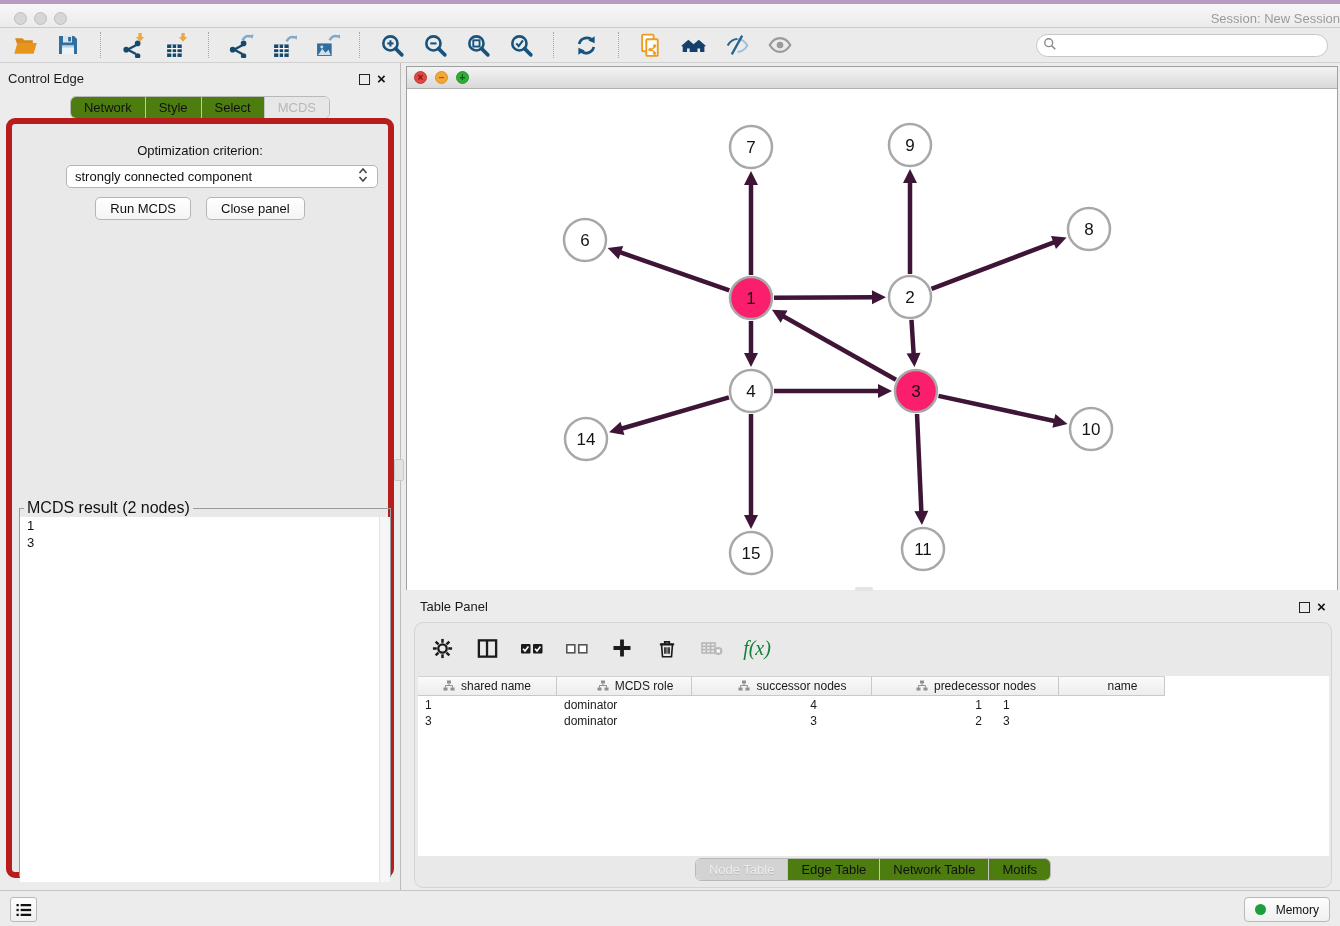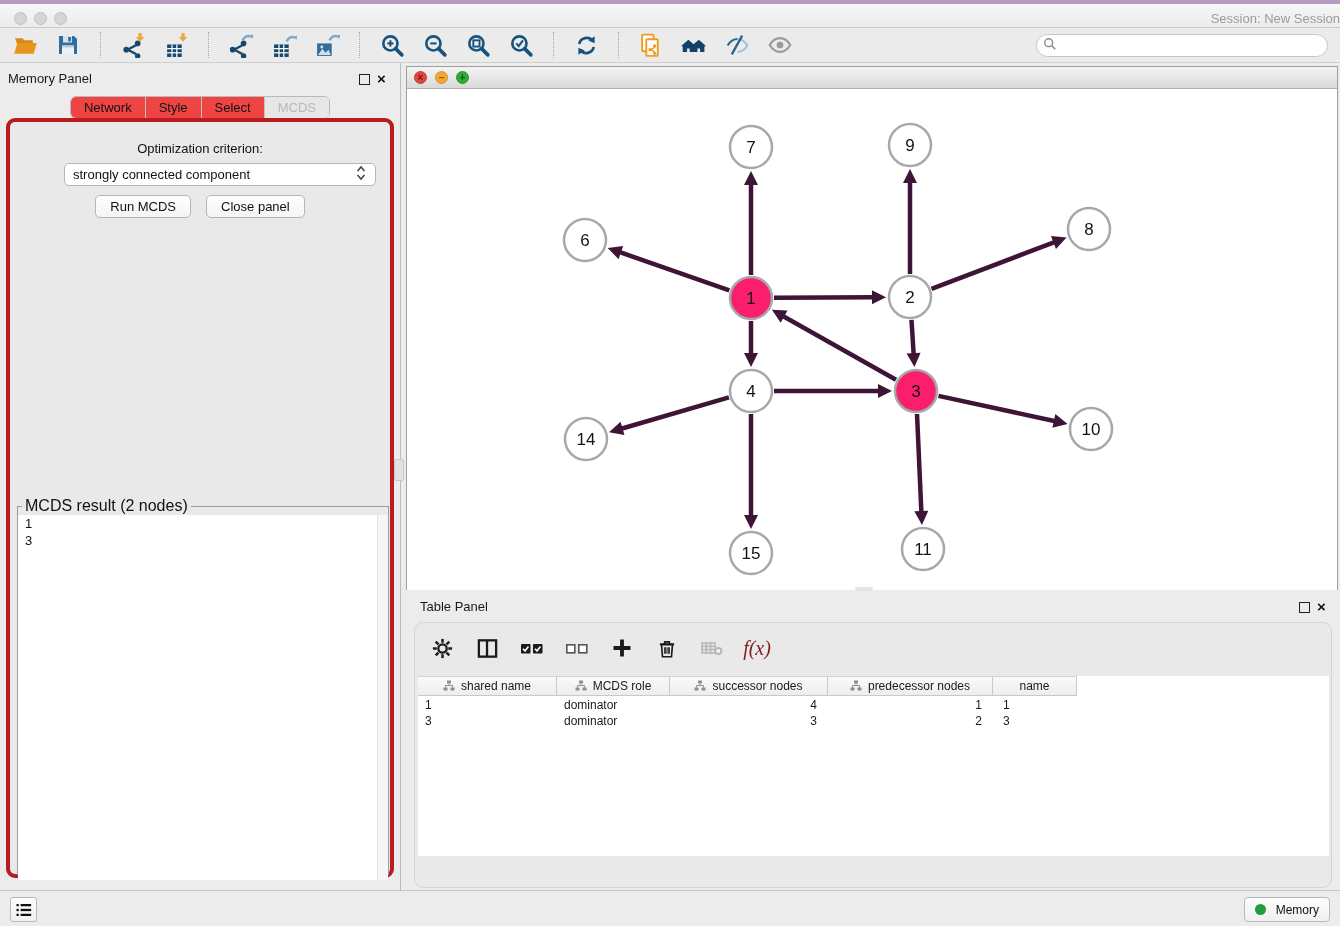--- a/index.html
+++ b/index.html
@@ -32,26 +32,26 @@
   .v-grip { position:absolute; left:394px; top:459px; width:10px; height:22px; background:#e2e2e2;
     border:1px solid #c9c9c9; border-radius:2px; }
 
   
   .cp-header { position:absolute; left:8px; top:71px; font-size:13px; color:#1a1a1a; }
   .panel-btn { position:absolute; width:11px; height:11px; }
   .float-box { border:1.5px solid #222; }
   .close-x { font-size:15px; font-weight:bold; color:#111; line-height:11px; }
   .cp-tabs { position:absolute; left:0; top:96px; width:400px; display:flex; justify-content:center; }
   .seg-group { display:flex; border:1px solid #b9b9b9; border-radius:6px; overflow:hidden; background:#fff; }
-  .seg-tab { padding:3px 13px; font-size:13px; color:#111; background:#ef4444; border-right:1px solid #c4c4c4; cursor:default; }
+  .seg-tab { padding:3px 13px; font-size:13px; color:#111; background:#4d7c0f; border-right:1px solid #c4c4c4; cursor:default; }
   .seg-tab:last-child { border-right:none; }
   .seg-tab.selected-dim { background:#e7e7e7; color:#b8b8b8; }
   .seg-tab.selected-emboss { background:#d3d3d3; color:#ededed; text-shadow:0 1px 0 #bbb; }
   .cp-body { position:absolute; left:6px; top:118px; width:388px; height:760px;
-    background:#e9e9e9; border:4px solid #b91c1c; border-radius:9px; }
+    background:#e9e9e9; border:6px solid #b91c1c; border-radius:9px; }
   .opt-label { position:absolute; left:0; width:100%; top:19px; text-align:center; font-size:13px; color:#111; }
   .opt-select { position:absolute; left:38px; top:41px; width:312px; height:23px; background:#fff;
     border:1px solid #b5b5b5; border-radius:5px; display:flex; align-items:center; padding:0 8px;
     font-size:13px; color:#111;margin-left:16px; }
   .opt-select .stepper { margin-left:auto; }
   .btn { background:linear-gradient(#ffffff,#f4f4f4); border:1px solid #b5b5b5; border-radius:5px;
     font-size:13px; color:#111; padding:3px 14px; font-family:"Liberation Sans",sans-serif;text-align:center; }
   .cp-buttons { position:absolute; left:0; top:73px; width:100%; display:flex; justify-content:center; gap:15px; }
   fieldset.result-box { position:absolute; left:7px; top:375px; width:372px; height:378px;
     border:1px solid #9c9c9c; background:transparent; padding:0; }
@@ -73,24 +73,24 @@
   .light.green { left:49px; background:#30ab38; border:1px solid #27962f; color:#0d5d14; }
   .net-canvas { position:absolute; left:0; top:22px; width:930px; height:501px; background:#fff; }
   .net-grip { position:absolute; left:448px; top:498px; width:18px; height:4px; background:#e4e4e4; border-radius:2px; }
 
   
   .tp-header-text { position:absolute; left:420px; top:599px; font-size:13px; color:#1a1a1a; }
   .tp-body { position:absolute; left:414px; top:622px; width:918px; height:266px;
     background:#e9e9e9; border:1px solid #d4d4d4; border-radius:9px; }
   .tp-toolbar { position:absolute; left:14px; top:10px; display:flex; align-items:center; gap:19px; height:30px; }
   .tp-icon { display:flex; align-items:center; justify-content:center; width:26px; height:26px; }
-  .fx { font-family:"Liberation Serif",serif; font-style:italic; font-size:20px; color:#7f1d1d; }
+  .fx { font-family:"Liberation Serif",serif; font-style:italic; font-size:20px; color:#15803d; }
   .tp-table { position:absolute; left:3px; top:53px; width:911px; height:180px; background:#fff; }
   .tp-thead { position:absolute; left:0; top:0; height:20px; display:flex;
-    background:linear-gradient(#fafafa,#ededed); border-top:1px solid #d2d2d2; border-bottom:1px solid #c9c9c9; }
+    background:linear-gradient(#fafafa,#ededed); border-top:1px solid #d2d2d2; border-bottom:1px solid #c9c9c9;gap:22px; }
   .th { display:flex; align-items:center; justify-content:center; gap:6px; font-size:12px; color:#1a1a1a;
     border-right:1px solid #c9c9c9; height:100%; }
   .tp-row { display:flex; height:16px; align-items:center; }
   .td { font-size:12px; color:#1a1a1a; height:16px; line-height:16px; white-space:nowrap; overflow:hidden; }
   .td.left  { text-align:left; padding-left:7px; }
   .td.right { text-align:right; padding-right:11px; }
   .tp-tabs { position:absolute; left:0; bottom:6px; width:100%; display:flex; justify-content:center; }
 
   
   .statusbar { position:absolute; left:0; top:890px; width:1340px; height:36px;
@@ -293,21 +293,21 @@
             <line x1="10" y1="10" x2="14" y2="14" stroke="#8a8a8a" stroke-width="1.8"></line>
           </svg>
       </span>
       <input type="text" value="" style="">
     </div>
   </div>
 
   <div class="v-divider"></div>
   <div class="v-grip"></div>
 
-  <div class="cp-header">Memory Panel</div>
+  <div class="cp-header">Control Edge</div>
   <span class="panel-btn float-box" style="left:359px; top:74px;"></span>
   <span class="panel-btn close-x" style="left:377px; top:73px;">×</span>
 
   <div class="cp-tabs">
     <div class="seg-group">
       <span class="seg-tab">Network</span>
       <span class="seg-tab">Style</span>
       <span class="seg-tab">Select</span>
       <span class="seg-tab selected-dim">MCDS</span>
     </div>
@@ -537,20 +537,28 @@
         <div class="tp-row">
           <div class="td left" style="width:139px">3</div>
           <div class="td left" style="width:113px">dominator</div>
           <div class="td right" style="width:158px">3</div>
           <div class="td right" style="width:165px">2</div>
           <div class="td left" style="width:84px; padding-left:10px">3</div>
         </div>
       </div>
     </div>
 
+    <div class="tp-tabs">
+      <div class="seg-group">
+        <span class="seg-tab selected-emboss">Node Table</span>
+        <span class="seg-tab">Edge Table</span>
+        <span class="seg-tab">Network Table</span>
+        <span class="seg-tab">Motifs</span>
+      </div>
+    </div>
   </div>
 
   <div class="statusbar">
     <span class="list-btn">
       <svg width="18" height="16" viewBox="0 0 24 20">
           <g fill="#111">
             <rect x="2" y="2" width="3" height="3"></rect>
             <rect x="2" y="8.5" width="3" height="3"></rect>
             <rect x="2" y="15" width="3" height="3"></rect>
             <rect x="7.5" y="2" width="14" height="3"></rect>

